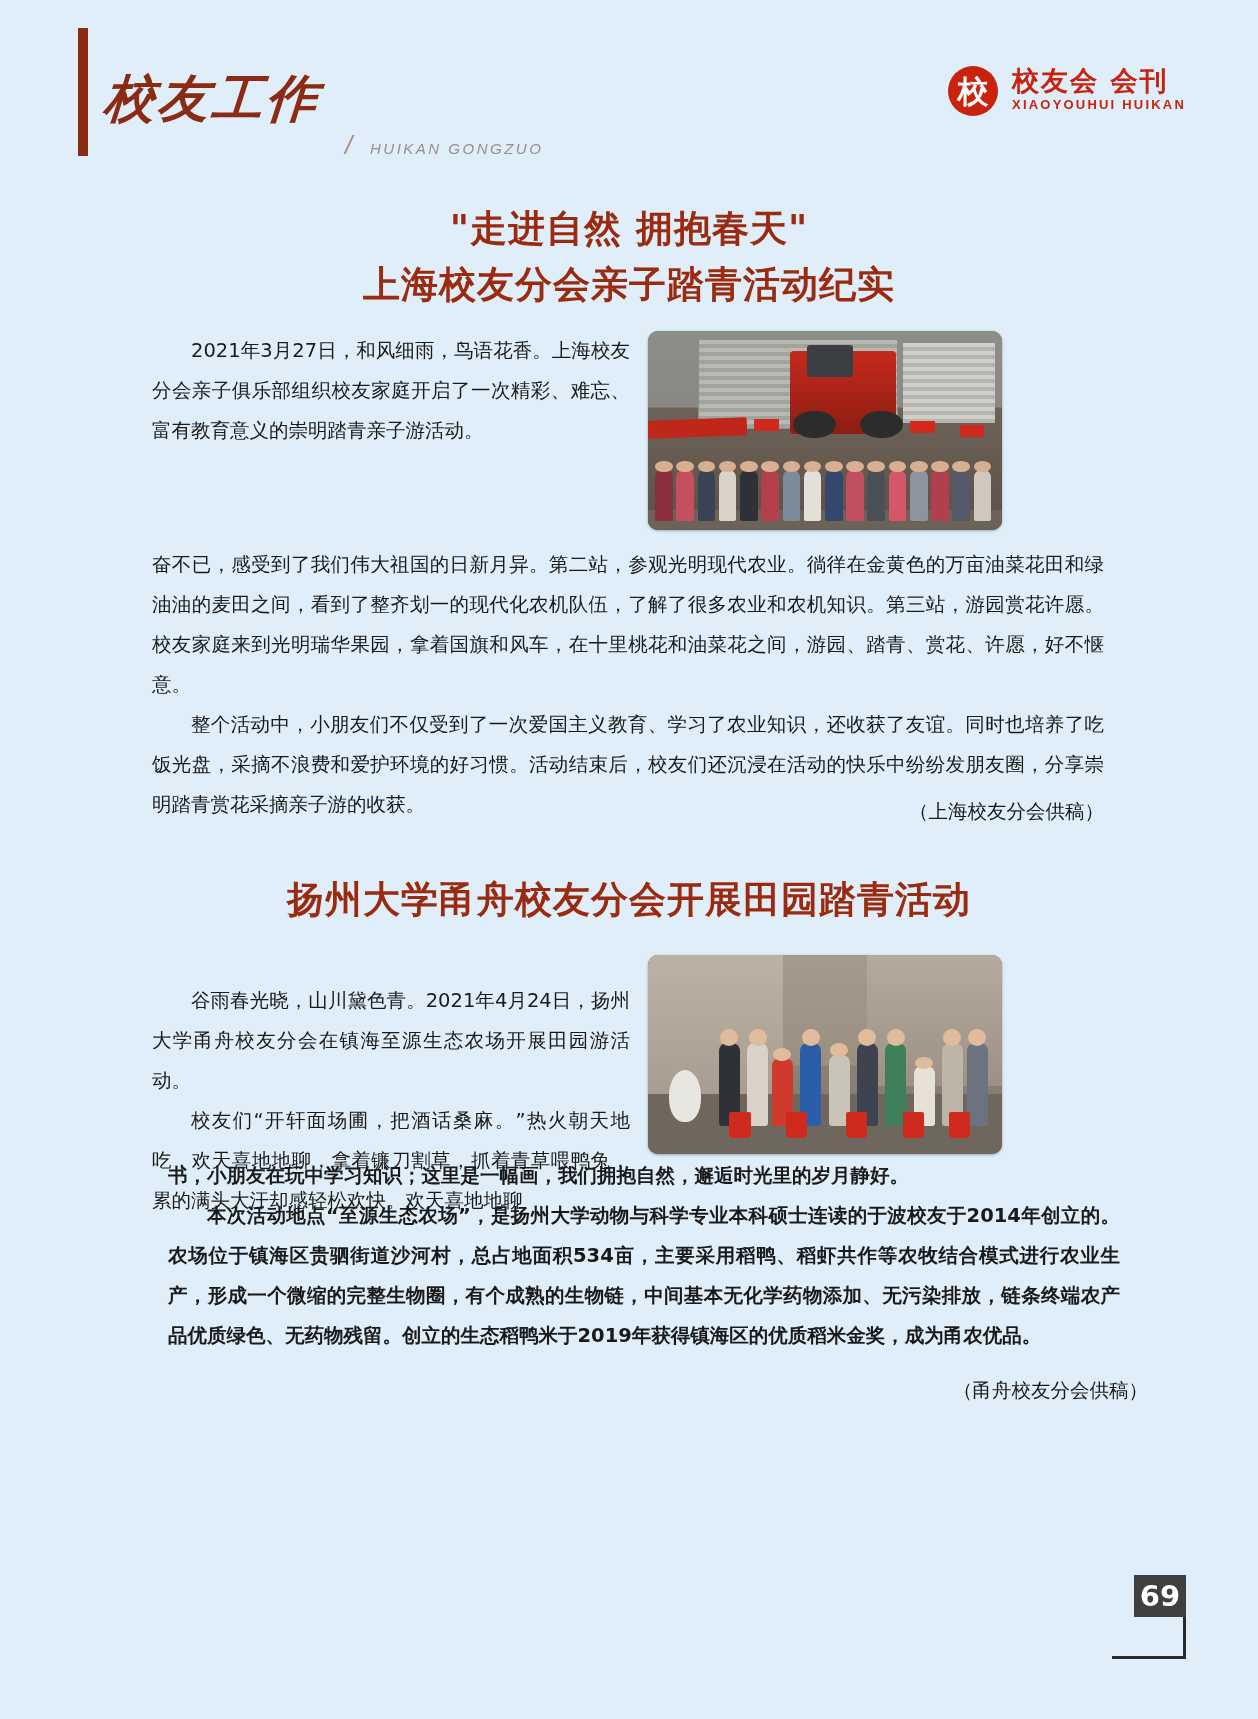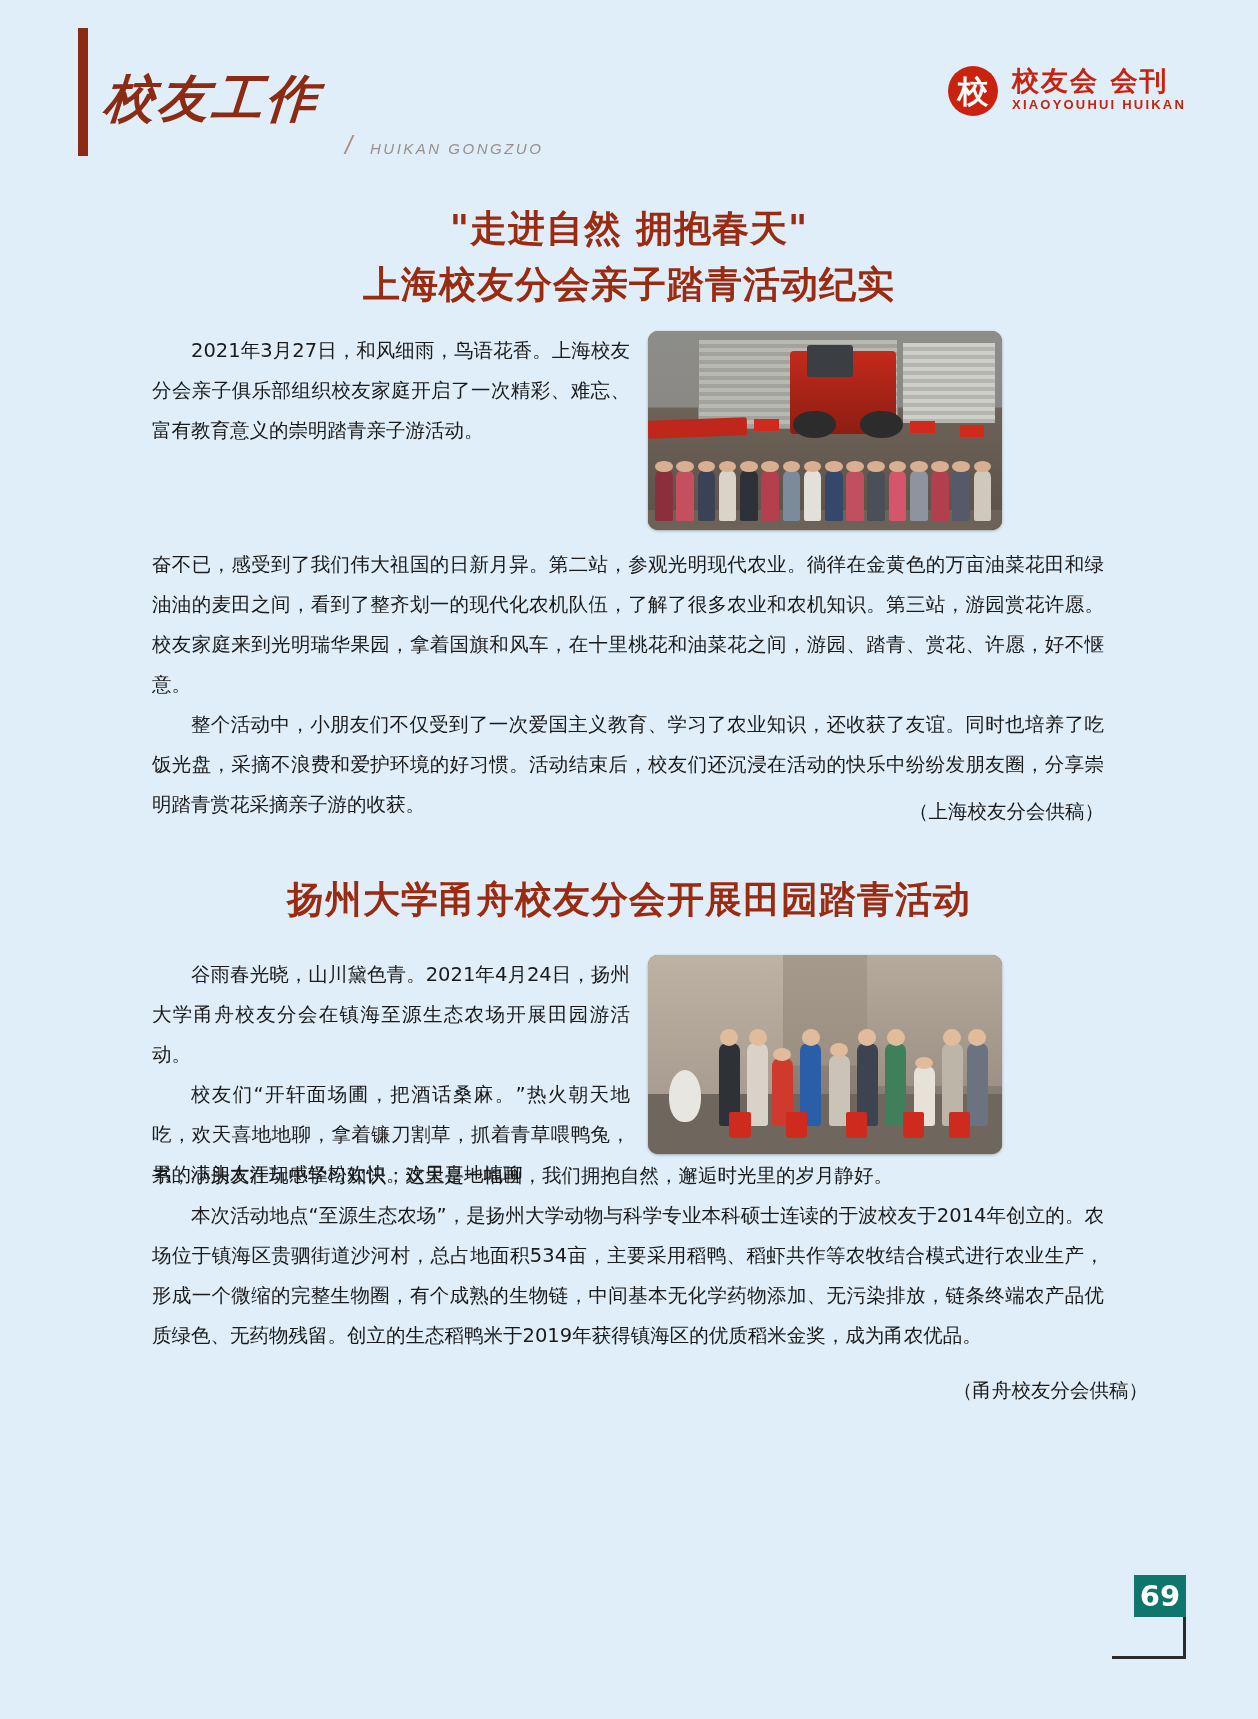--- a/index.html
+++ b/index.html
@@ -181,21 +181,21 @@
     position: absolute;
     left: 0; right: 0; top: 875px;
     text-align: center;
     font-family: "DejaVu Serif", serif;
     font-weight: bold;
     font-size: 37px;
     color: #9a2a10;
     letter-spacing: 1px;
   }
   .b2a { left: 152px; top: 955px; width: 478px; }
-  .b2b { left: 152px; top: 1156px; width: 952px; }
+  .b2b { left: 168px; top: 1156px; width: 952px; font-weight: bold; }
 
   .credit2 {
     position: absolute;
     left: 0; top: 1377px;
     width: 1104px;
     text-align: right;
     font-family: "DejaVu Sans", sans-serif;
     font-size: 19.5px;
     color: #1a1a1a;
     padding-left: 44px;
@@ -204,21 +204,21 @@
   
   .pagenum-wrap {
     position: absolute;
     right: 72px; bottom: 88px;
     width: 60px; height: 56px;
   }
   .pagenum-box {
     position: absolute;
     right: 0; top: 0;
     width: 52px; height: 42px;
-    background: #0f766e;
+    background: #404040;
     color: #fff;
     font-family: "DejaVu Sans", sans-serif;
     font-weight: bold;
     font-size: 29px;
     text-align: center;
     line-height: 42px;
   }
   .pagenum-tail {
     position: absolute;
     right: 0; top: 42px;
@@ -459,21 +459,21 @@
         <i class="p2-head"></i>
       </div>
     <div class="p2-bucket" style="left:23%;"></div>
     <div class="p2-bucket" style="left:39%;"></div>
     <div class="p2-bucket" style="left:56%;"></div>
     <div class="p2-bucket" style="left:72%;"></div>
     <div class="p2-bucket" style="left:85%;"></div>
   </div>
 
   <div class="body-text b2a">
-    <span style="display:block;text-indent:2em;">谷雨春光晓，山川黛色青。2021年4月24日，扬州大学甬舟校友分会在镇海至源生态农场开展田园游活动。</span>
+    <span style="display:block;text-indent:2em;margin-top:26px;">谷雨春光晓，山川黛色青。2021年4月24日，扬州大学甬舟校友分会在镇海至源生态农场开展田园游活动。</span>
     <span style="display:block;text-indent:2em;">校友们“开轩面场圃，把酒话桑麻。”热火朝天地吃，欢天喜地地聊，拿着镰刀割草，抓着青草喂鸭兔，累的满头大汗却感轻松欢快。欢天喜地地聊</span>
   </div>
 
   <div class="body-text b2b">
     <span style="display:block;">书，小朋友在玩中学习知识；这里是一幅画，我们拥抱自然，邂逅时光里的岁月静好。</span>
     <span style="display:block;text-indent:2em;">本次活动地点“至源生态农场”，是扬州大学动物与科学专业本科硕士连读的于波校友于2014年创立的。农场位于镇海区贵驷街道沙河村，总占地面积534亩，主要采用稻鸭、稻虾共作等农牧结合模式进行农业生产，形成一个微缩的完整生物圈，有个成熟的生物链，中间基本无化学药物添加、无污染排放，链条终端农产品优质绿色、无药物残留。创立的生态稻鸭米于2019年获得镇海区的优质稻米金奖，成为甬农优品。</span>
   </div>
 
   <div class="credit2">（甬舟校友分会供稿）</div>
 

